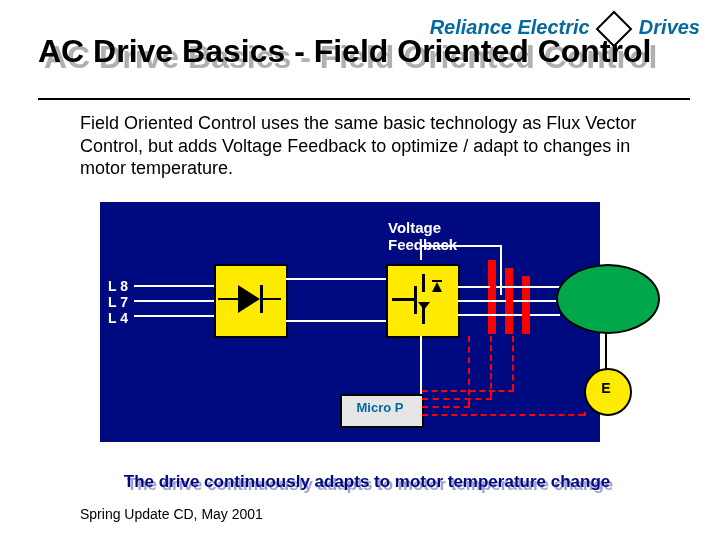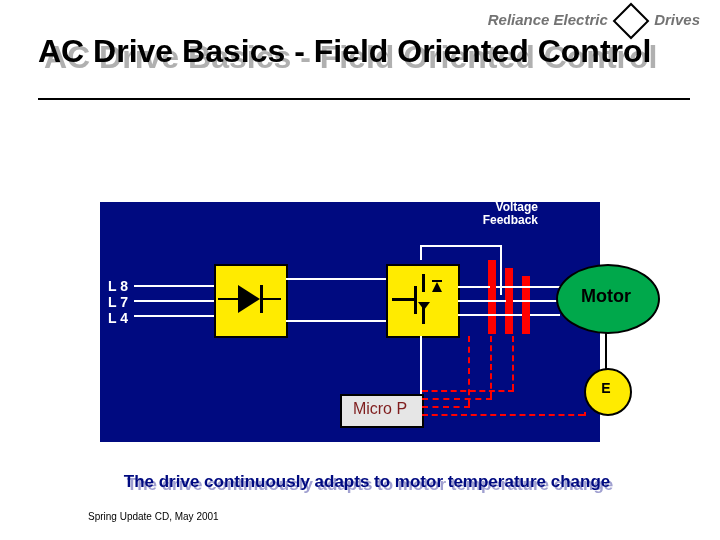--- a/index.html
+++ b/index.html
@@ -1,25 +1,25 @@
 <!DOCTYPE html>
 <html><head>
 <meta charset="utf-8">
 <style>
   html,body{margin:0;padding:0;width:720px;height:540px;background:#fff;font-family:Arial,Helvetica,sans-serif;overflow:hidden}
   .slide{position:relative;width:720px;height:540px}
-  .brand{position:absolute;top:8px;right:20px;font-size:15px;font-weight:bold;font-style:italic;color:#737373}
+  .brand{position:absolute;top:16px;right:20px;font-size:20px;font-weight:bold;font-style:italic;color:#0369a1}
   .brand .diamond{display:inline-block;width:22px;height:22px;border:2px solid #000;transform:rotate(45deg);margin:0 6px;vertical-align:middle}
   .title-wrap{position:absolute;top:35px;left:38px;right:30px}
   .title-shadow{position:absolute;top:6px;left:6px;color:#b0b0b0;font-size:32px;font-weight:bold;line-height:1.05}
   .title{position:relative;color:#000;font-size:32px;font-weight:bold;line-height:1.05}
   .title-underline{position:absolute;top:98px;left:38px;right:30px;height:2px;background:#000}
   .body-text{position:absolute;top:112px;left:80px;right:40px;font-size:18px;color:#000;line-height:1.25}
   .diagram{position:absolute;top:202px;left:100px;width:500px;height:240px;background:#000a80}
-  .vf{position:absolute;top:201px;left:388px;width:150px;text-align:right;color:#fff;font-size:12px;font-weight:bold;line-height:1.1}
+  .vf{position:absolute;top:220px;left:388px;width:150px;text-align:left;color:#fff;font-size:15px;font-weight:bold;line-height:1.1}
   .l-labels{position:absolute;top:278px;left:108px;color:#fff;font-size:14px;font-weight:bold;line-height:1.15}
   
   .line{position:absolute;height:2px;background:#fff}
   .vline{position:absolute;width:2px;background:#fff}
   .rline{position:absolute;background:#f00}
   
   .block{position:absolute;background:#ffeb00;border:2px solid #000}
   
   .diode-tri{position:absolute;width:0;height:0;border-top:14px solid transparent;border-bottom:14px solid transparent;border-left:22px solid #000}
   .diode-bar{position:absolute;width:3px;height:28px;background:#000}
@@ -33,46 +33,47 @@
   .igbt .d{position:absolute;left:40px;top:8px;width:0;height:0;border-left:5px solid transparent;border-right:5px solid transparent;border-bottom:10px solid #000}
   .igbt .d2{position:absolute;left:40px;top:6px;width:10px;height:2px;background:#000}
   
   .motor{position:absolute;top:264px;left:556px;width:100px;height:66px;border-radius:50%;background:#00a84b;border:2px solid #000}
   .motor-label{position:absolute;top:286px;left:556px;width:100px;text-align:center;font-size:18px;font-weight:bold;color:#000}
   
   .enc{position:absolute;top:368px;left:584px;width:44px;height:44px;border-radius:50%;background:#ffeb00;border:2px solid #000}
   .enc-label{position:absolute;top:380px;left:584px;width:44px;text-align:center;font-size:14px;font-weight:bold;color:#000}
   
   .microp{position:absolute;top:394px;left:340px;width:80px;height:30px;background:#e6e6e6;border:2px solid #000}
-  .microp-label{position:absolute;top:400px;left:340px;width:80px;text-align:center;font-size:16px;font-weight:normal;color:#7f1d1d}
+  .microp-label{position:absolute;top:400px;left:340px;width:80px;text-align:center;font-size:13px;font-weight:bold;color:#0369a1}
   
   .outbar{position:absolute;width:8px;background:#f00}
   
   .caption-wrap{position:absolute;top:472px;left:54px;right:40px}
   .caption-shadow{position:absolute;top:3px;left:3px;width:100%;color:#a0a0d0;font-size:17px;font-weight:bold;text-align:center}
   .caption{position:relative;width:100%;color:#000a80;font-size:17px;font-weight:bold;text-align:center}
-  .footer{position:absolute;bottom:18px;left:88px;font-size:10px;color:#000}
+  .footer{position:absolute;bottom:18px;left:80px;font-size:14px;color:#000}
 </style>
 </head>
 <body>
 
 <div class="slide">
 
   <div class="brand">
     <span>Reliance Electric</span>
     <span class="diamond"></span>
     <span>Drives</span>
   </div>
 
   <div class="title-wrap">
     <div class="title-shadow">AC Drive Basics - Field Oriented Control</div>
     <div class="title">AC Drive Basics - Field Oriented Control</div>
   </div>
   <div class="title-underline"></div>
 
+  <div class="body-text">Field Oriented Control uses the same basic technology as Flux Vector Control, but adds Voltage Feedback to optimize / adapt to changes in motor temperature.</div>
 
   <div class="diagram"></div>
 
   <div class="vf" style="white-space:pre-line">Voltage
 Feedback</div>
 
   <div class="l-labels">
     <div>L 8</div>
     <div>L 7</div>
     <div>L 4</div>
@@ -112,21 +113,20 @@
 
   <div class="line" style="top:286px;left:458px;width:32px"></div>
   <div class="line" style="top:300px;left:458px;width:48px"></div>
   <div class="line" style="top:314px;left:458px;width:64px"></div>
 
   <div class="line" style="top:286px;left:496px;width:66px"></div>
   <div class="line" style="top:300px;left:513px;width:48px"></div>
   <div class="line" style="top:314px;left:530px;width:30px"></div>
 
   <div class="motor"></div>
-  <div class="motor-label">Motor</div>
 
   <div class="vline" style="top:332px;left:605px;height:38px;background:#000"></div>
 
   <div class="enc"></div>
   <div class="enc-label">E</div>
 
   <div class="microp"></div>
   <div class="microp-label">Micro P</div>
 
   <div class="rline" style="top:336px;left:468px;width:2px;height:70px;border-left:2px dashed #f00;background:none"></div>

